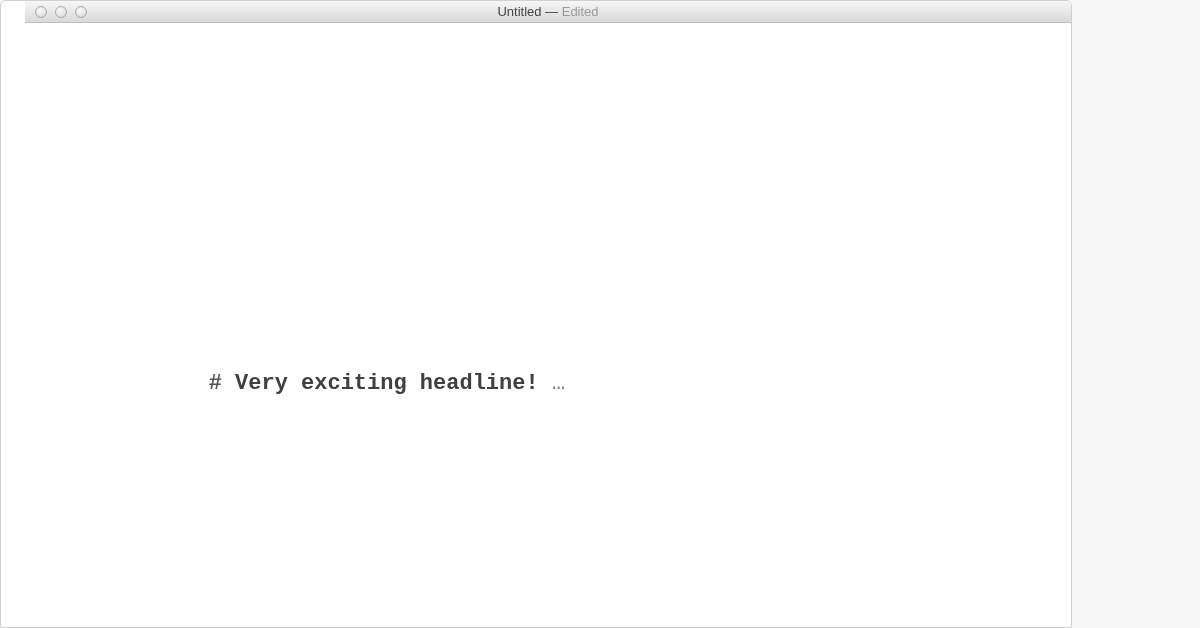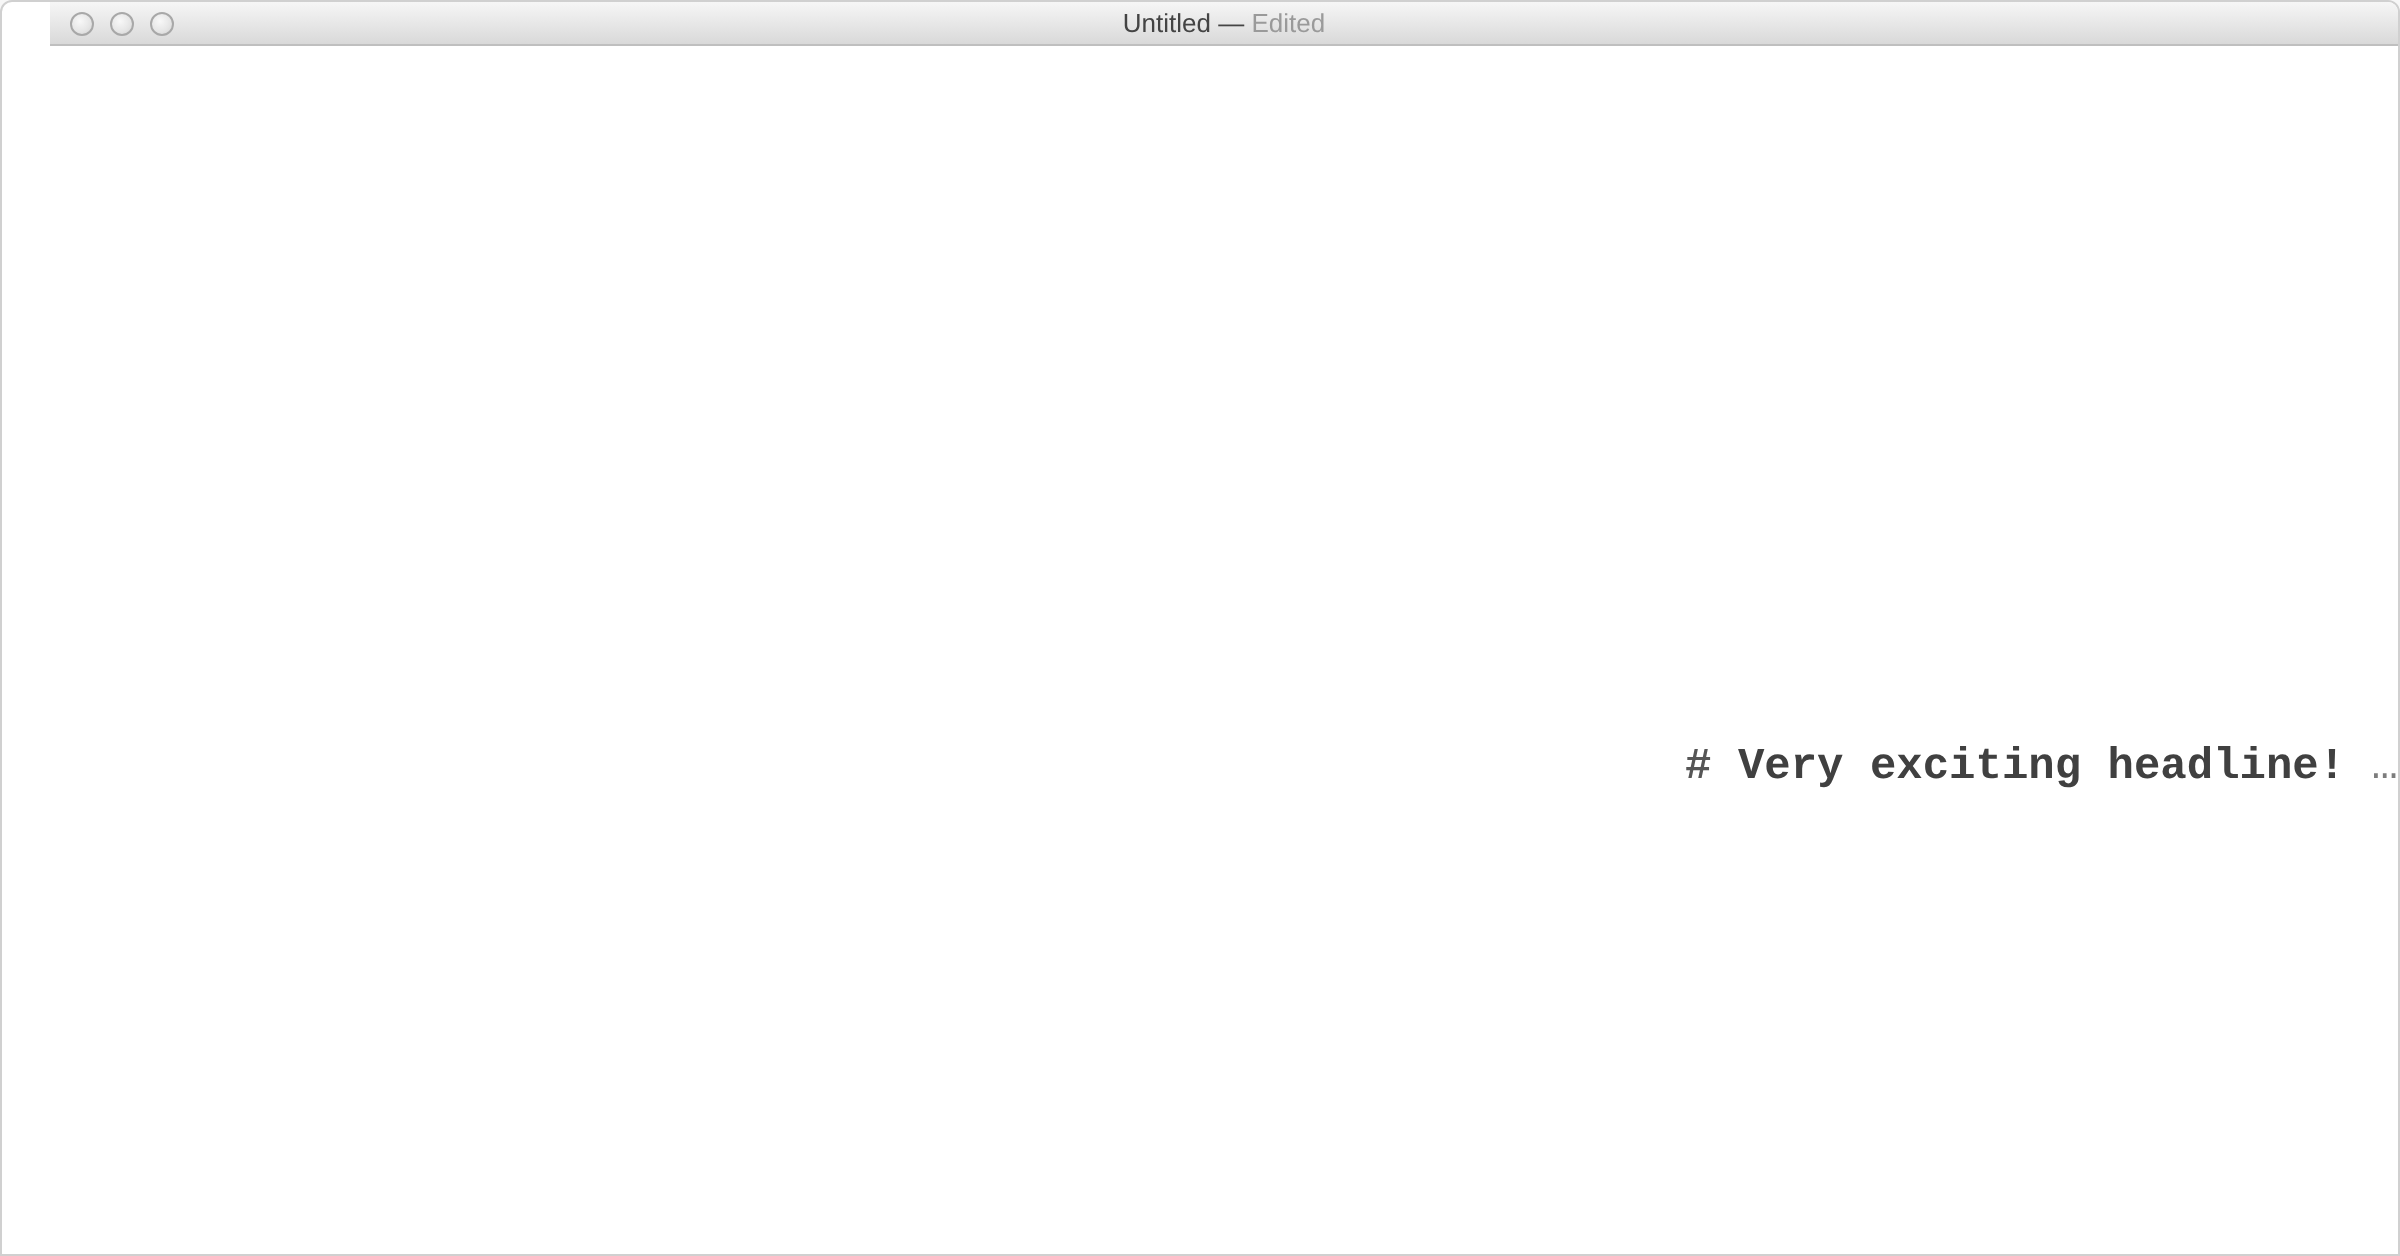--- a/index.html
+++ b/index.html
@@ -3,21 +3,21 @@
   <meta charset="utf-8">
   <style>
     * { margin:0; padding:0; box-sizing:border-box; }
     html, body { width:100%; height:100%; }
     body {
       background:#f7f7f7;
       font-family: Menlo, Consolas, "Courier New", monospace;
       color:#333;
     }
     .window {
-      width:1200px; height:628px;
+      width:1072px; height:628px;
       background:#fff;
       border:1px solid #d0d0d0;
       border-radius:6px 6px 0 0;
       overflow:hidden;
       display:flex; flex-direction:column;padding-left:24px;
     }
     .titlebar {
       height:22px;
       background:linear-gradient(to bottom,#f6f6f6,#d9d9d9);
       border-bottom:1px solid #bfbfbf;
@@ -52,21 +52,21 @@
     }
     .line { display:flex; }
     .cursor-gap { height:90px; }
     .section-gap { height:28px; }
     .time-col {
       width:78px;
       text-align:right;
       padding-right:6px;
       color:#9a9a9a;
     }
-    .content-col { flex:1;text-align:right; }
+    .content-col { flex:1; }
     .hash   { color:#565656; font-weight:700; }
     .hdr    { font-weight:700; color:#404040; }
     .ellipsis { color:#7d7d7d; }
   </style>
 </head>
 <body>
 
 <div class="window">
 
   <div class="titlebar">

